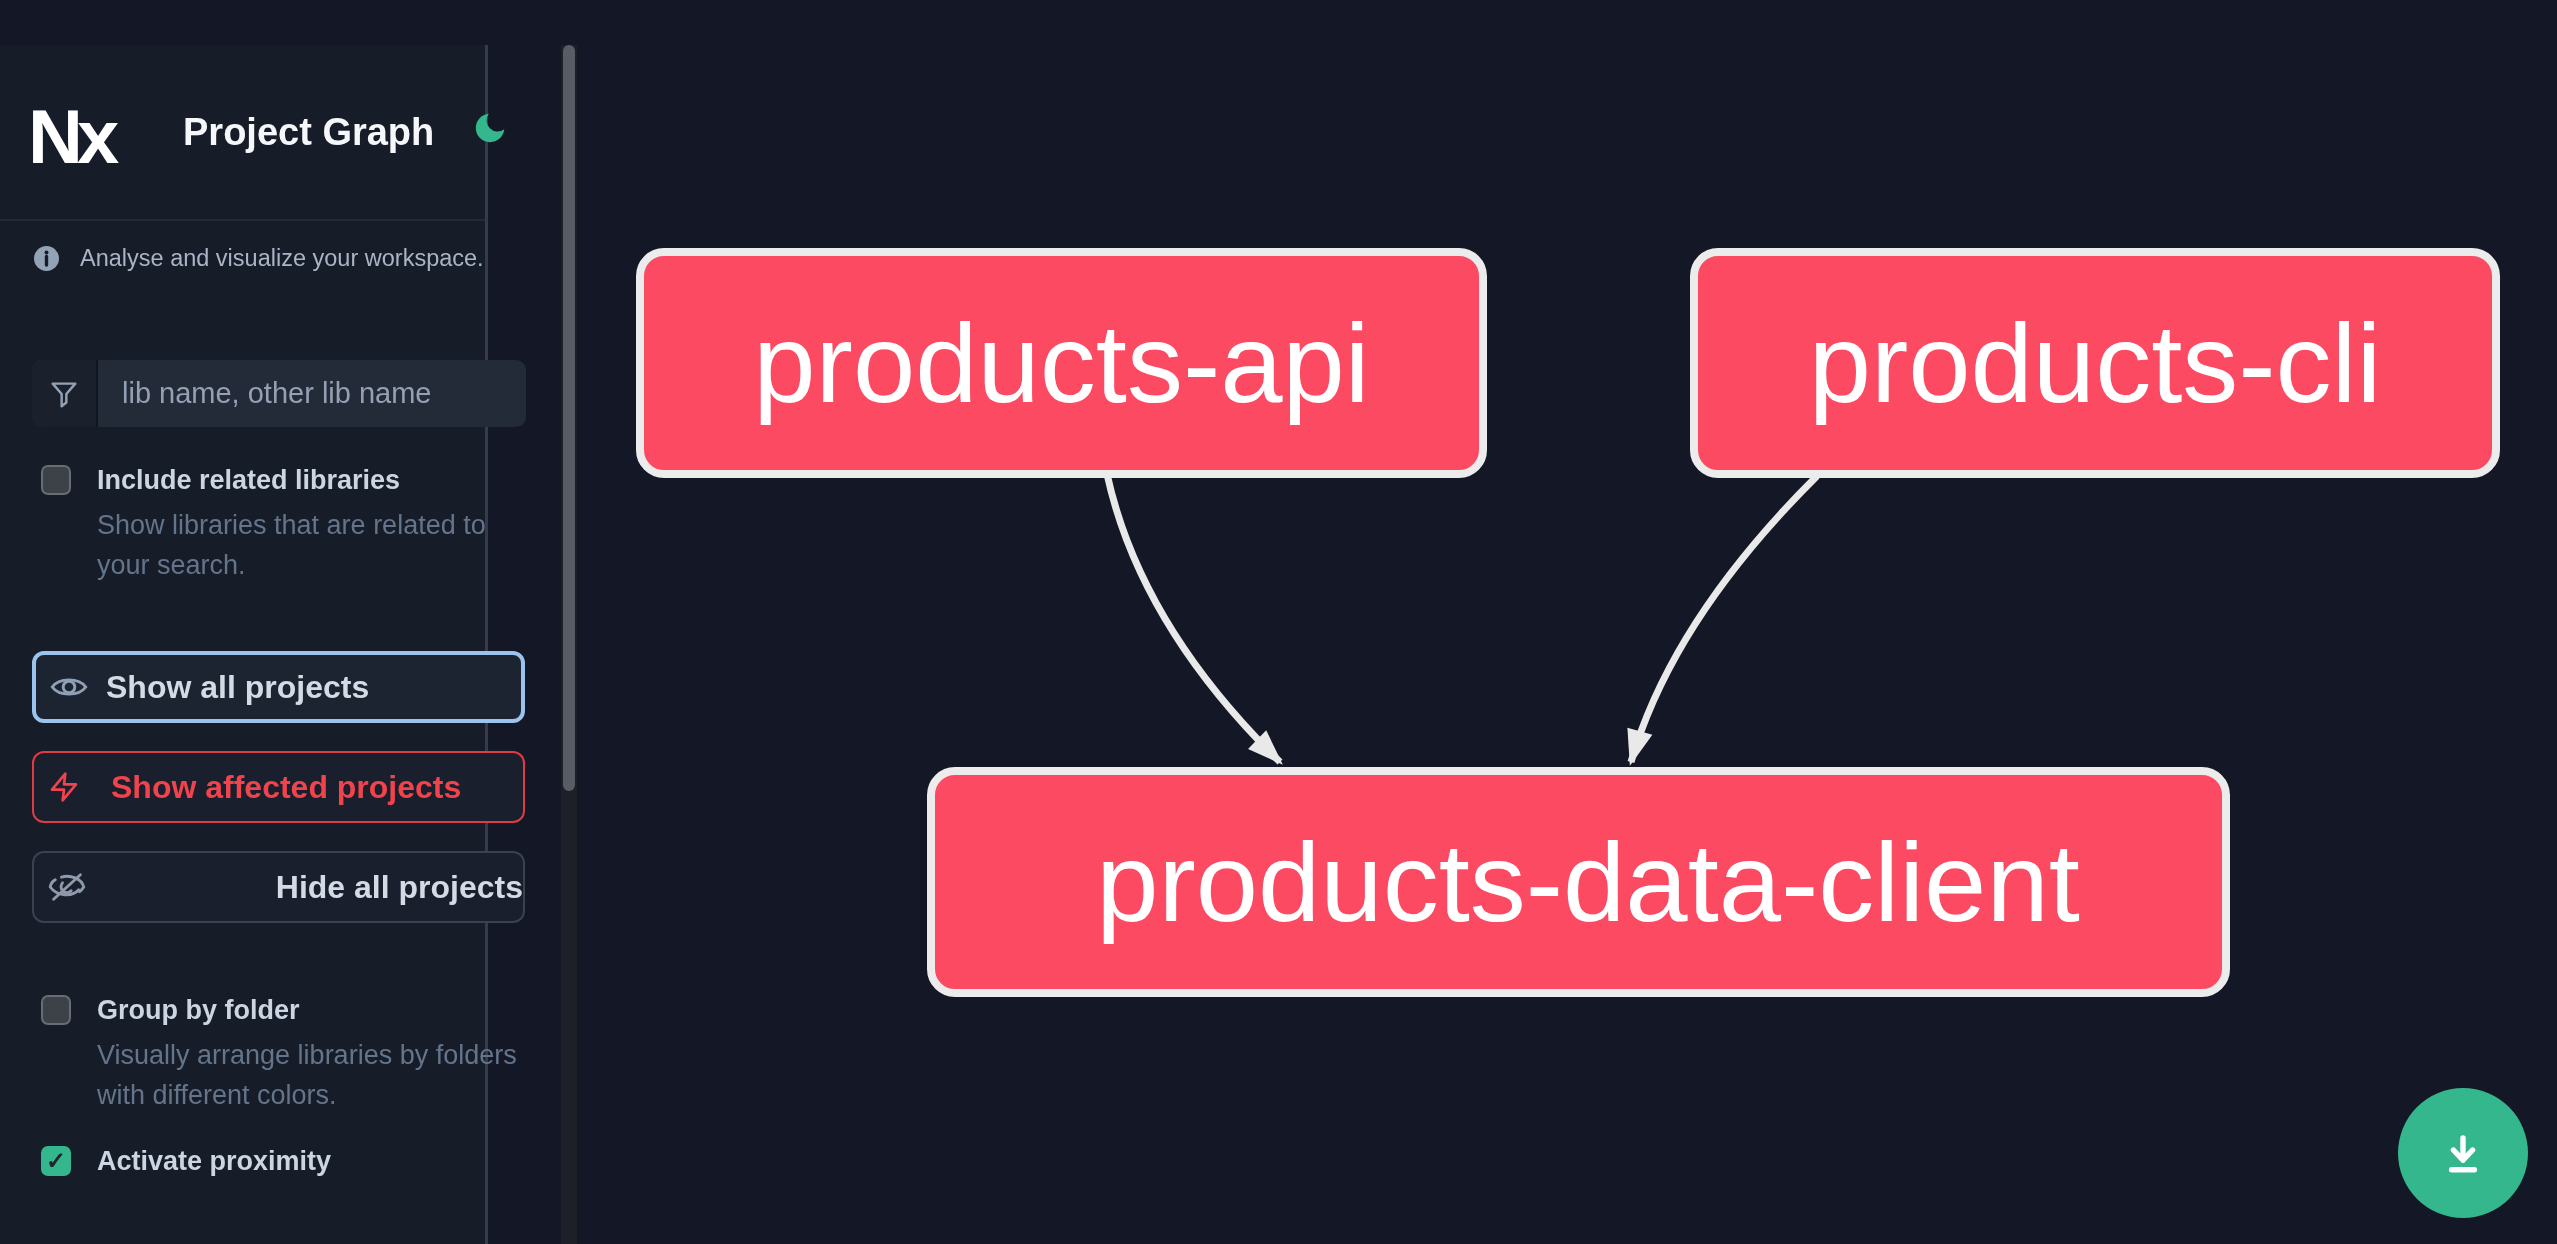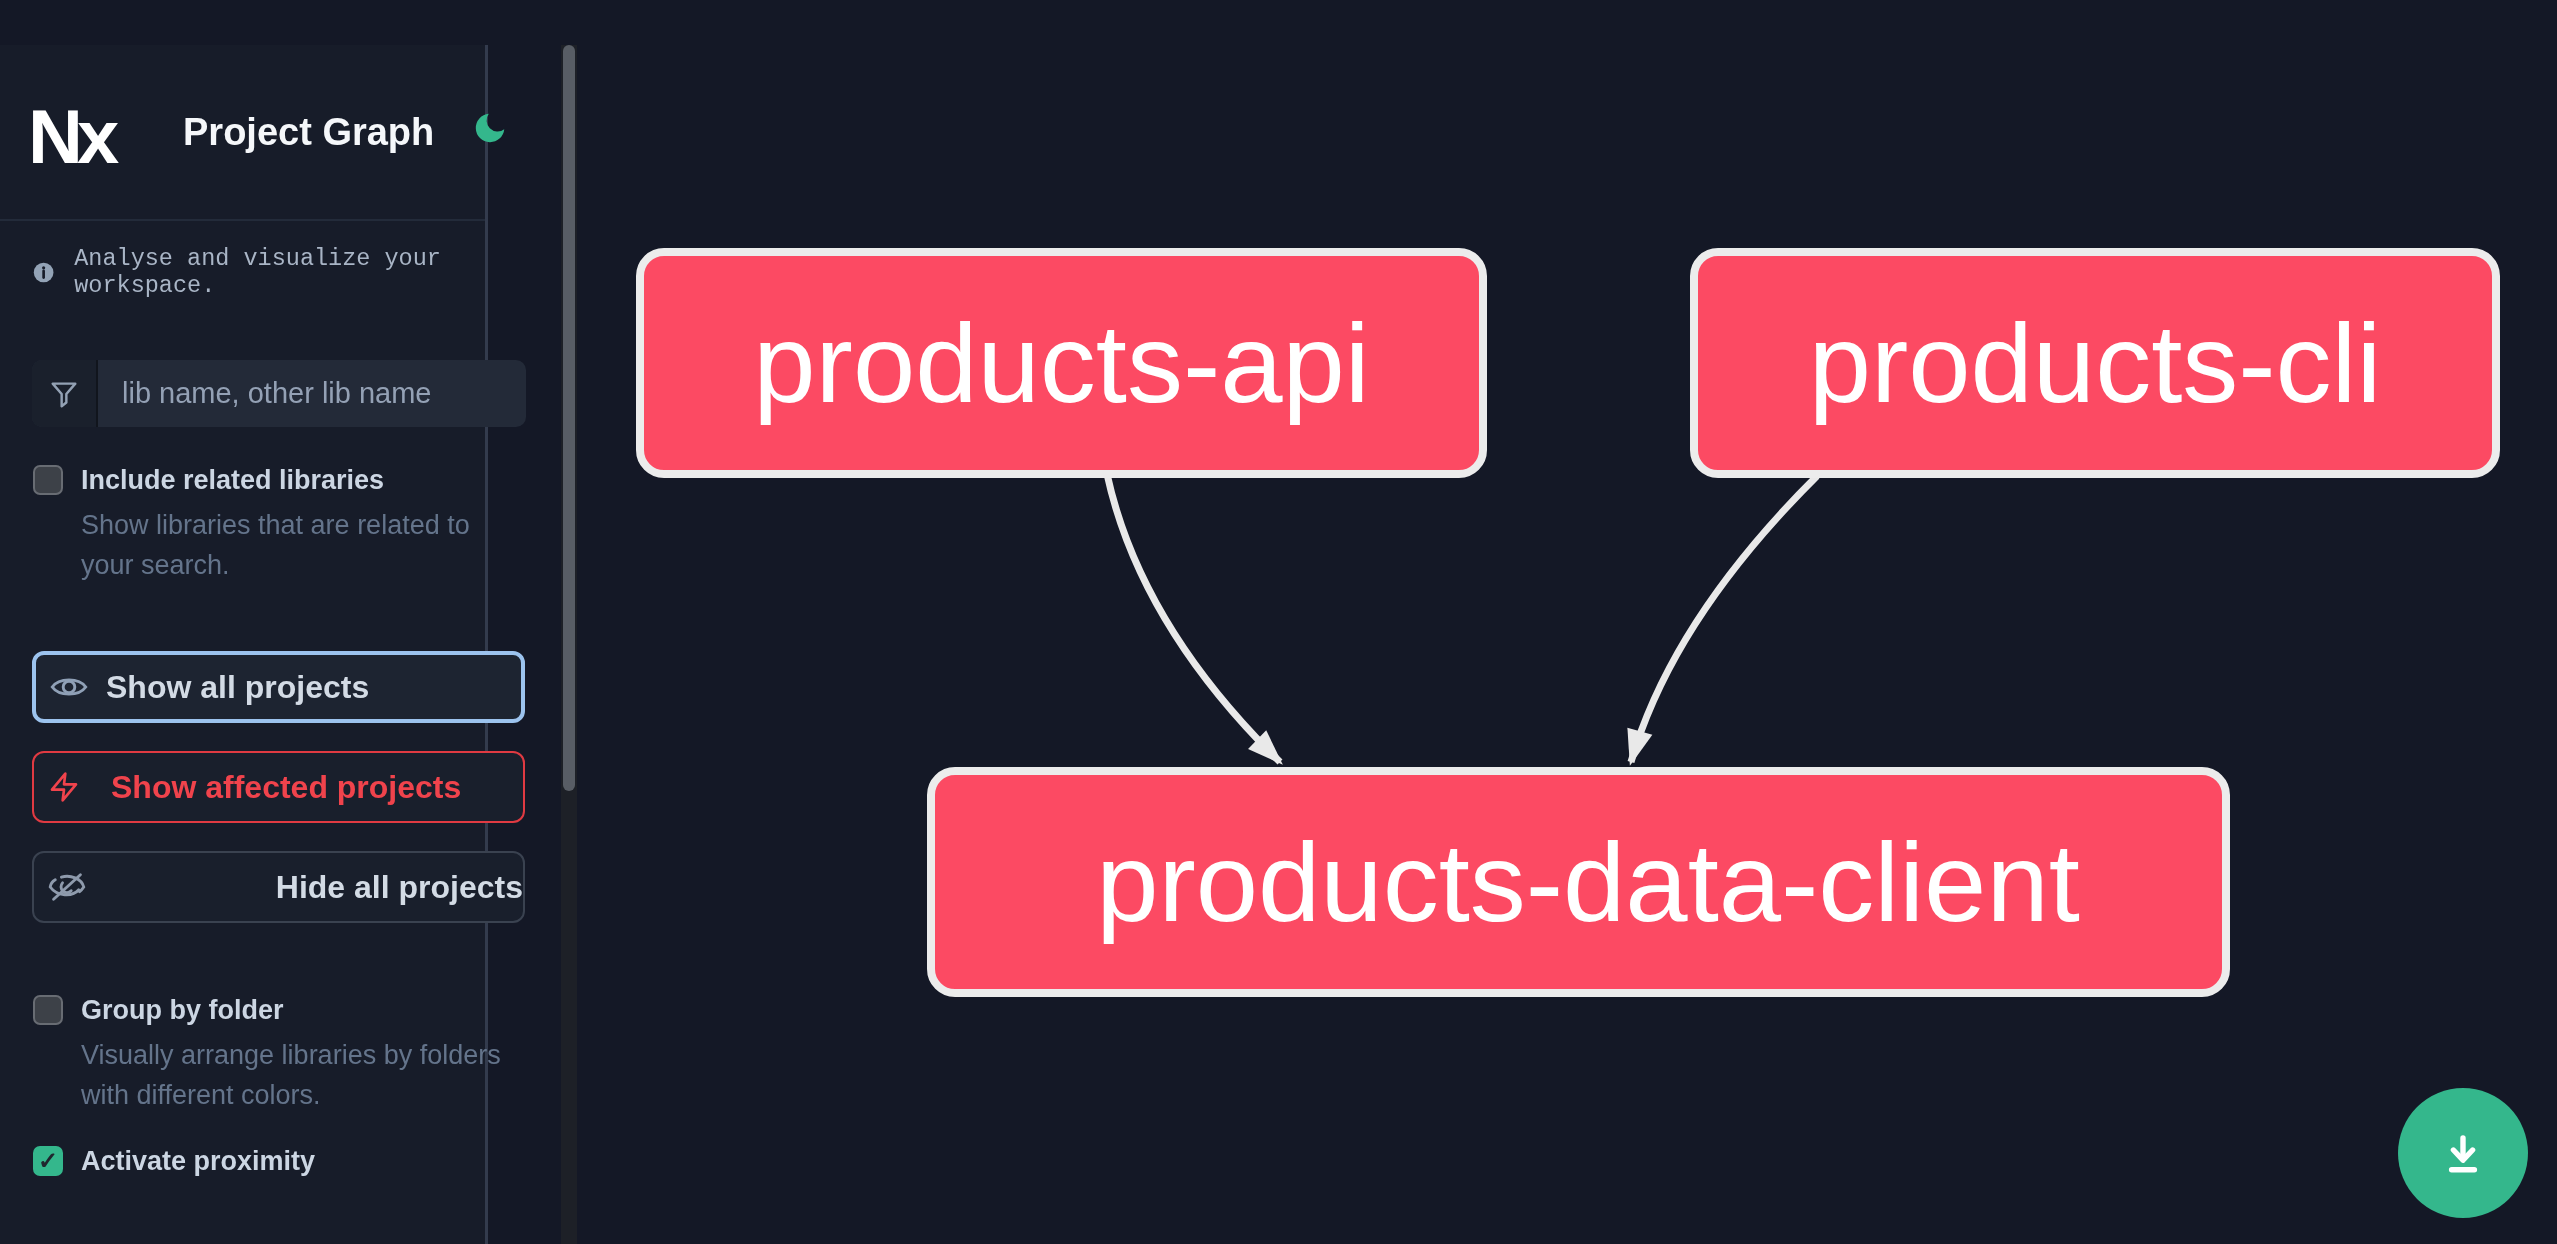--- a/index.html
+++ b/index.html
@@ -18,32 +18,32 @@
          background:#34b78c; z-index:4; display:flex; align-items:center; justify-content:center; cursor:pointer; border:none; }
 
   
   .sidebar { position:absolute; left:0; top:0; width:488px; height:1244px; background:#171c29;
              border-right:3px solid #333b4d; z-index:5;margin-top:45px; }
   .sb-header { position:absolute; left:0; top:0; width:100%; height:176px; border-bottom:2px solid #232b3a; }
   .logo { position:absolute; left:28px; top:48px; color:#fff; font-weight:900; font-size:76px; letter-spacing:-6px; }
   .app-title { position:absolute; left:183px; top:66px; color:#f5f7fa; font-weight:700; font-size:38px; }
   .theme-toggle { position:absolute; left:470px; top:64px; width:40px; height:40px; background:none; border:none; cursor:pointer; }
 
-  .info-row { position:absolute; left:33px; top:200px; display:flex; align-items:center; gap:20px;font-family:Liberation Mono, monospace; }
+  .info-row { position:absolute; left:33px; top:200px; display:flex; align-items:center; gap:20px; }
   .info-text { color:#a9b5c6; font-size:23.5px; }
 
   .search-box { position:absolute; left:32px; top:315px; width:494px; height:67px; border-radius:10px;
                 overflow:hidden; display:flex; background:#232a38; }
   .search-icon-cell { width:66px; height:100%; background:#1a202c; border-right:2px solid #11151d;
                       display:flex; align-items:center; justify-content:center; flex:none; }
   .search-input { flex:1; background:transparent; border:none; outline:none; color:#dbe3ee;
                   font-size:29px; padding:0 24px; font-family:Liberation Sans, sans-serif; }
   .search-input::placeholder { color:#94a1b5; }
 
-  .cb-row { position:absolute; left:33px; display:flex; gap:18px; width:470px; }
+  .cb-row { position:absolute; left:41px; display:flex; gap:26px; width:470px; }
   .cb { width:30px; height:30px; border-radius:7px; background:#3d4148; border:2px solid #686c73;
         flex:none; margin-top:2px; cursor:pointer; display:flex; align-items:center; justify-content:center; }
   .cb .tick { display:none; color:#20262e; font-size:24px; font-weight:900; line-height:1; }
   .cb.checked { background:#34b78c; border-color:#34b78c; }
   .cb.checked .tick { display:block; }
   .cb-label { color:#ccd6e3; font-size:27px; font-weight:700; line-height:34px; cursor:pointer; }
   .cb-desc { color:#64748b; font-size:27px; line-height:40px; margin-top:8px; width:445px; }
 
   .sb-btn { position:absolute; left:32px; width:493px; height:72px; border-radius:12px;
             display:flex; align-items:center; gap:18px; padding-left:14px;

